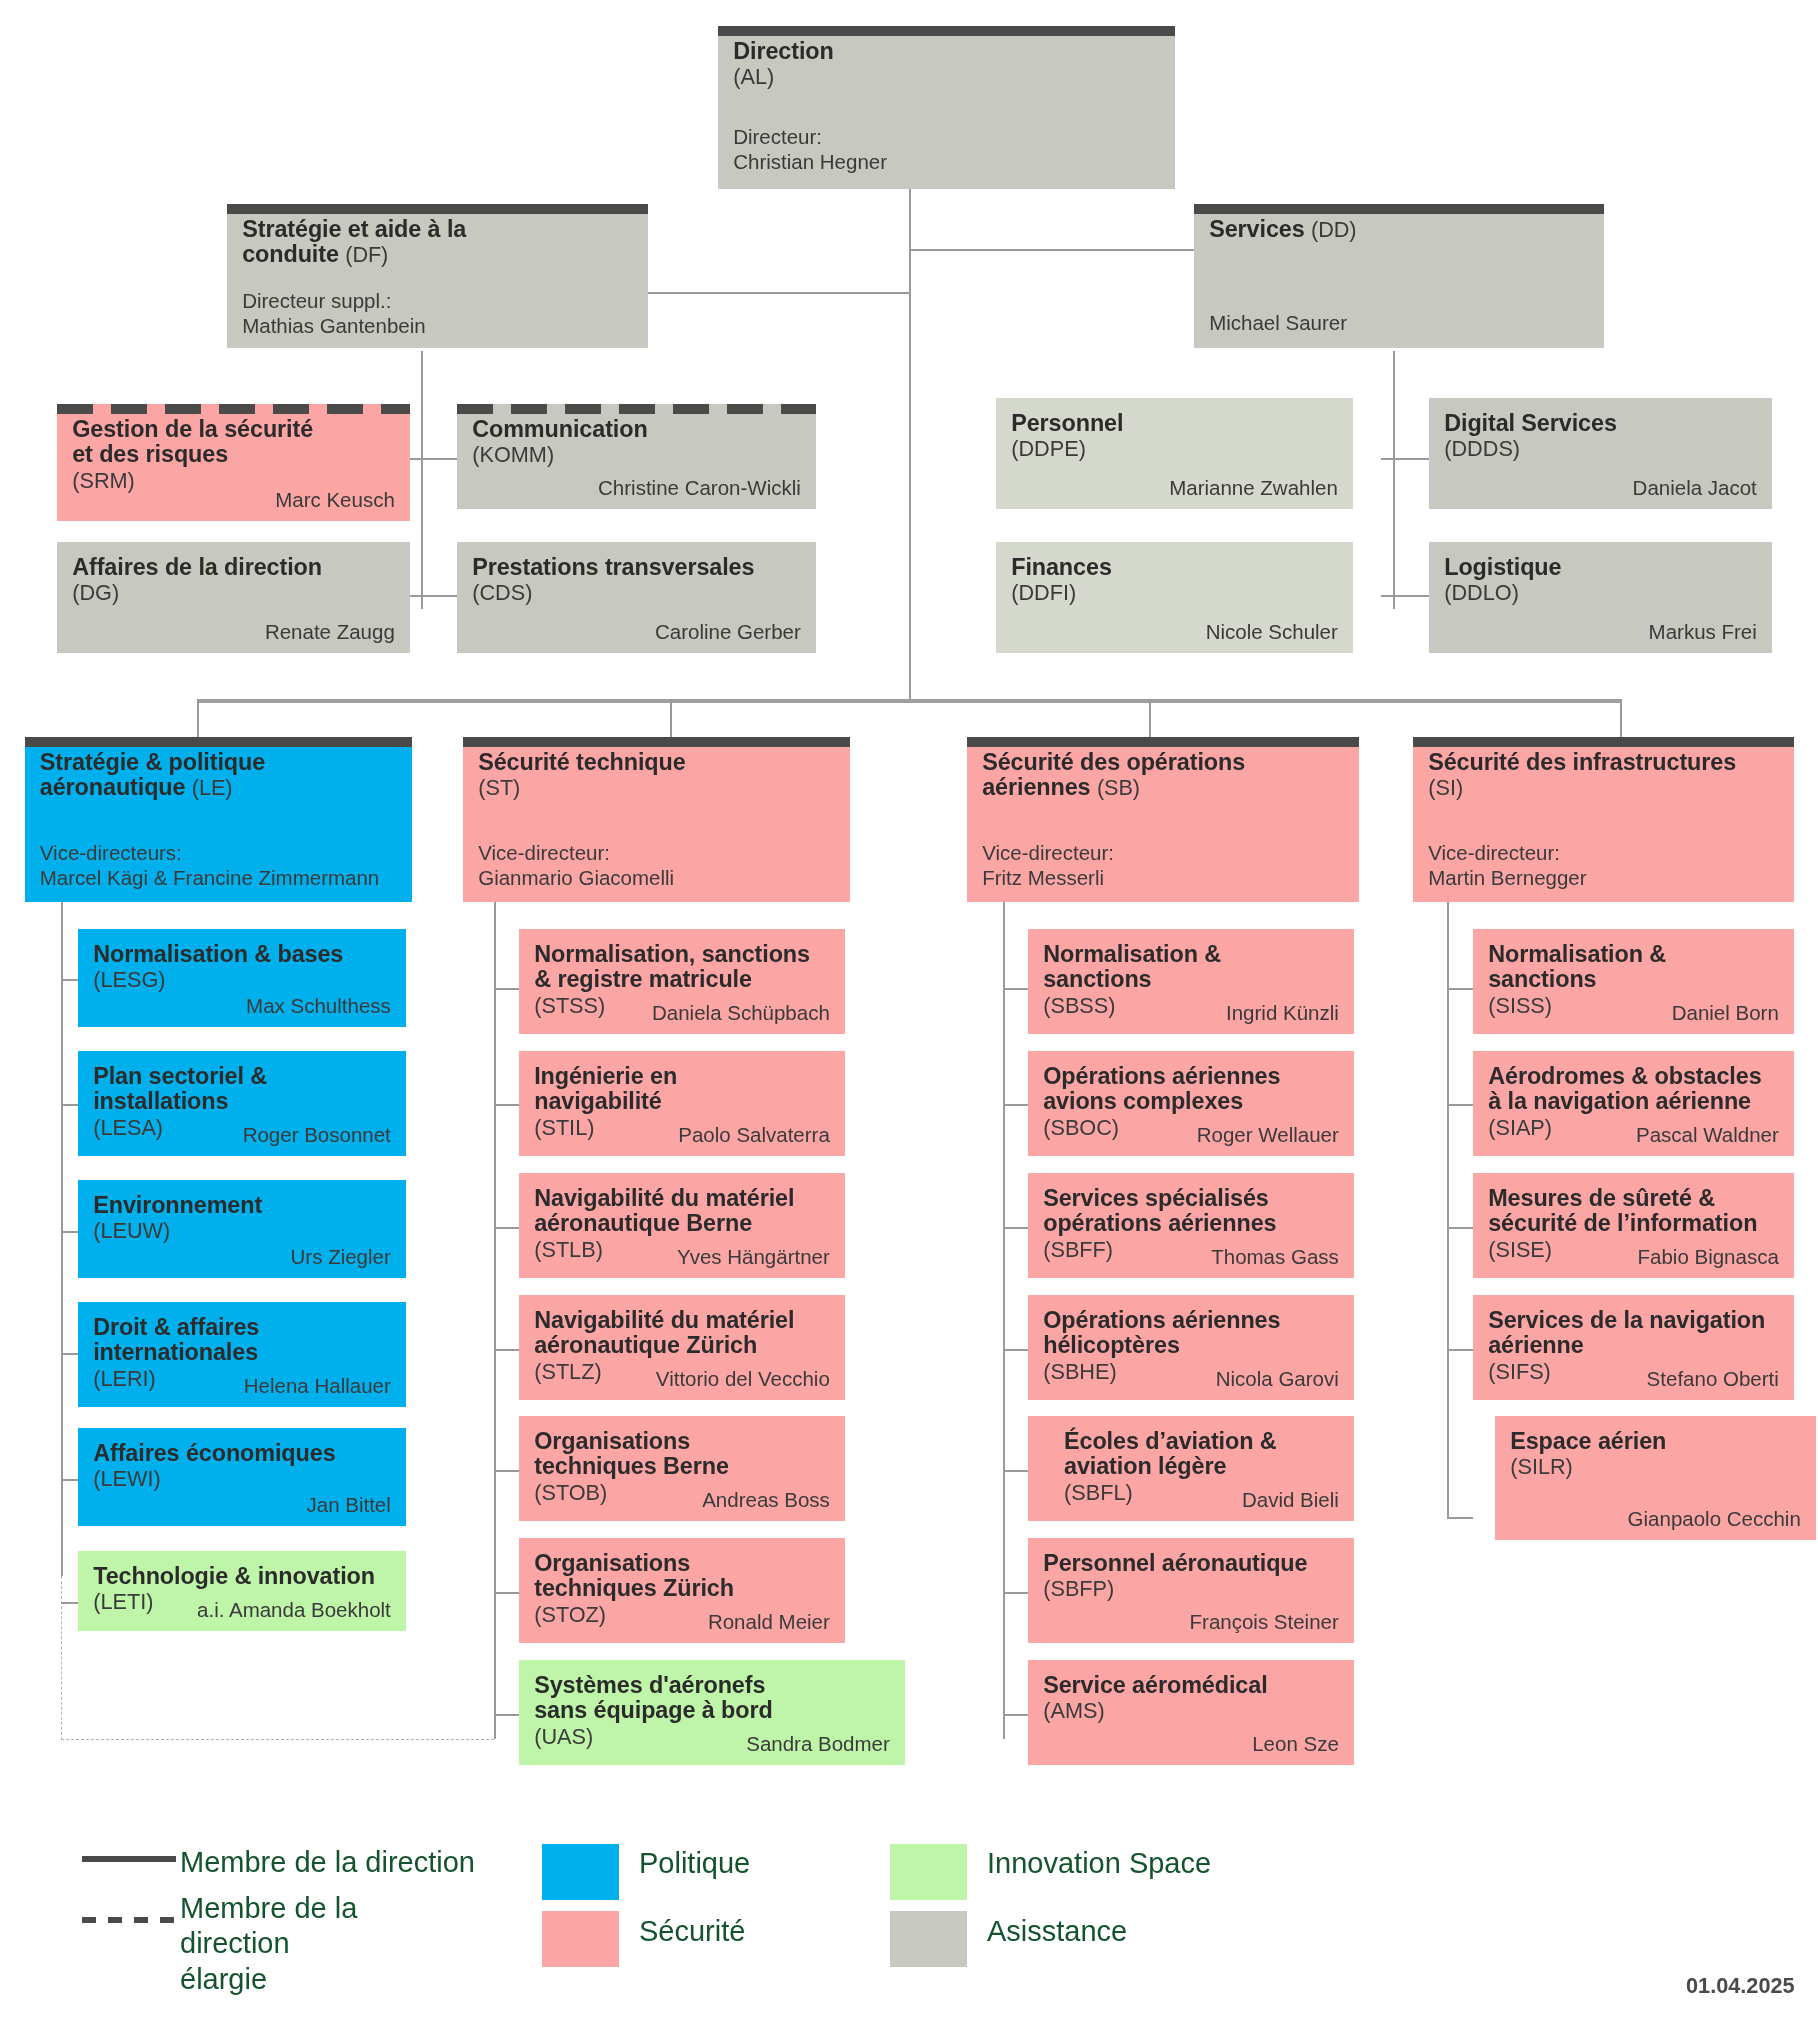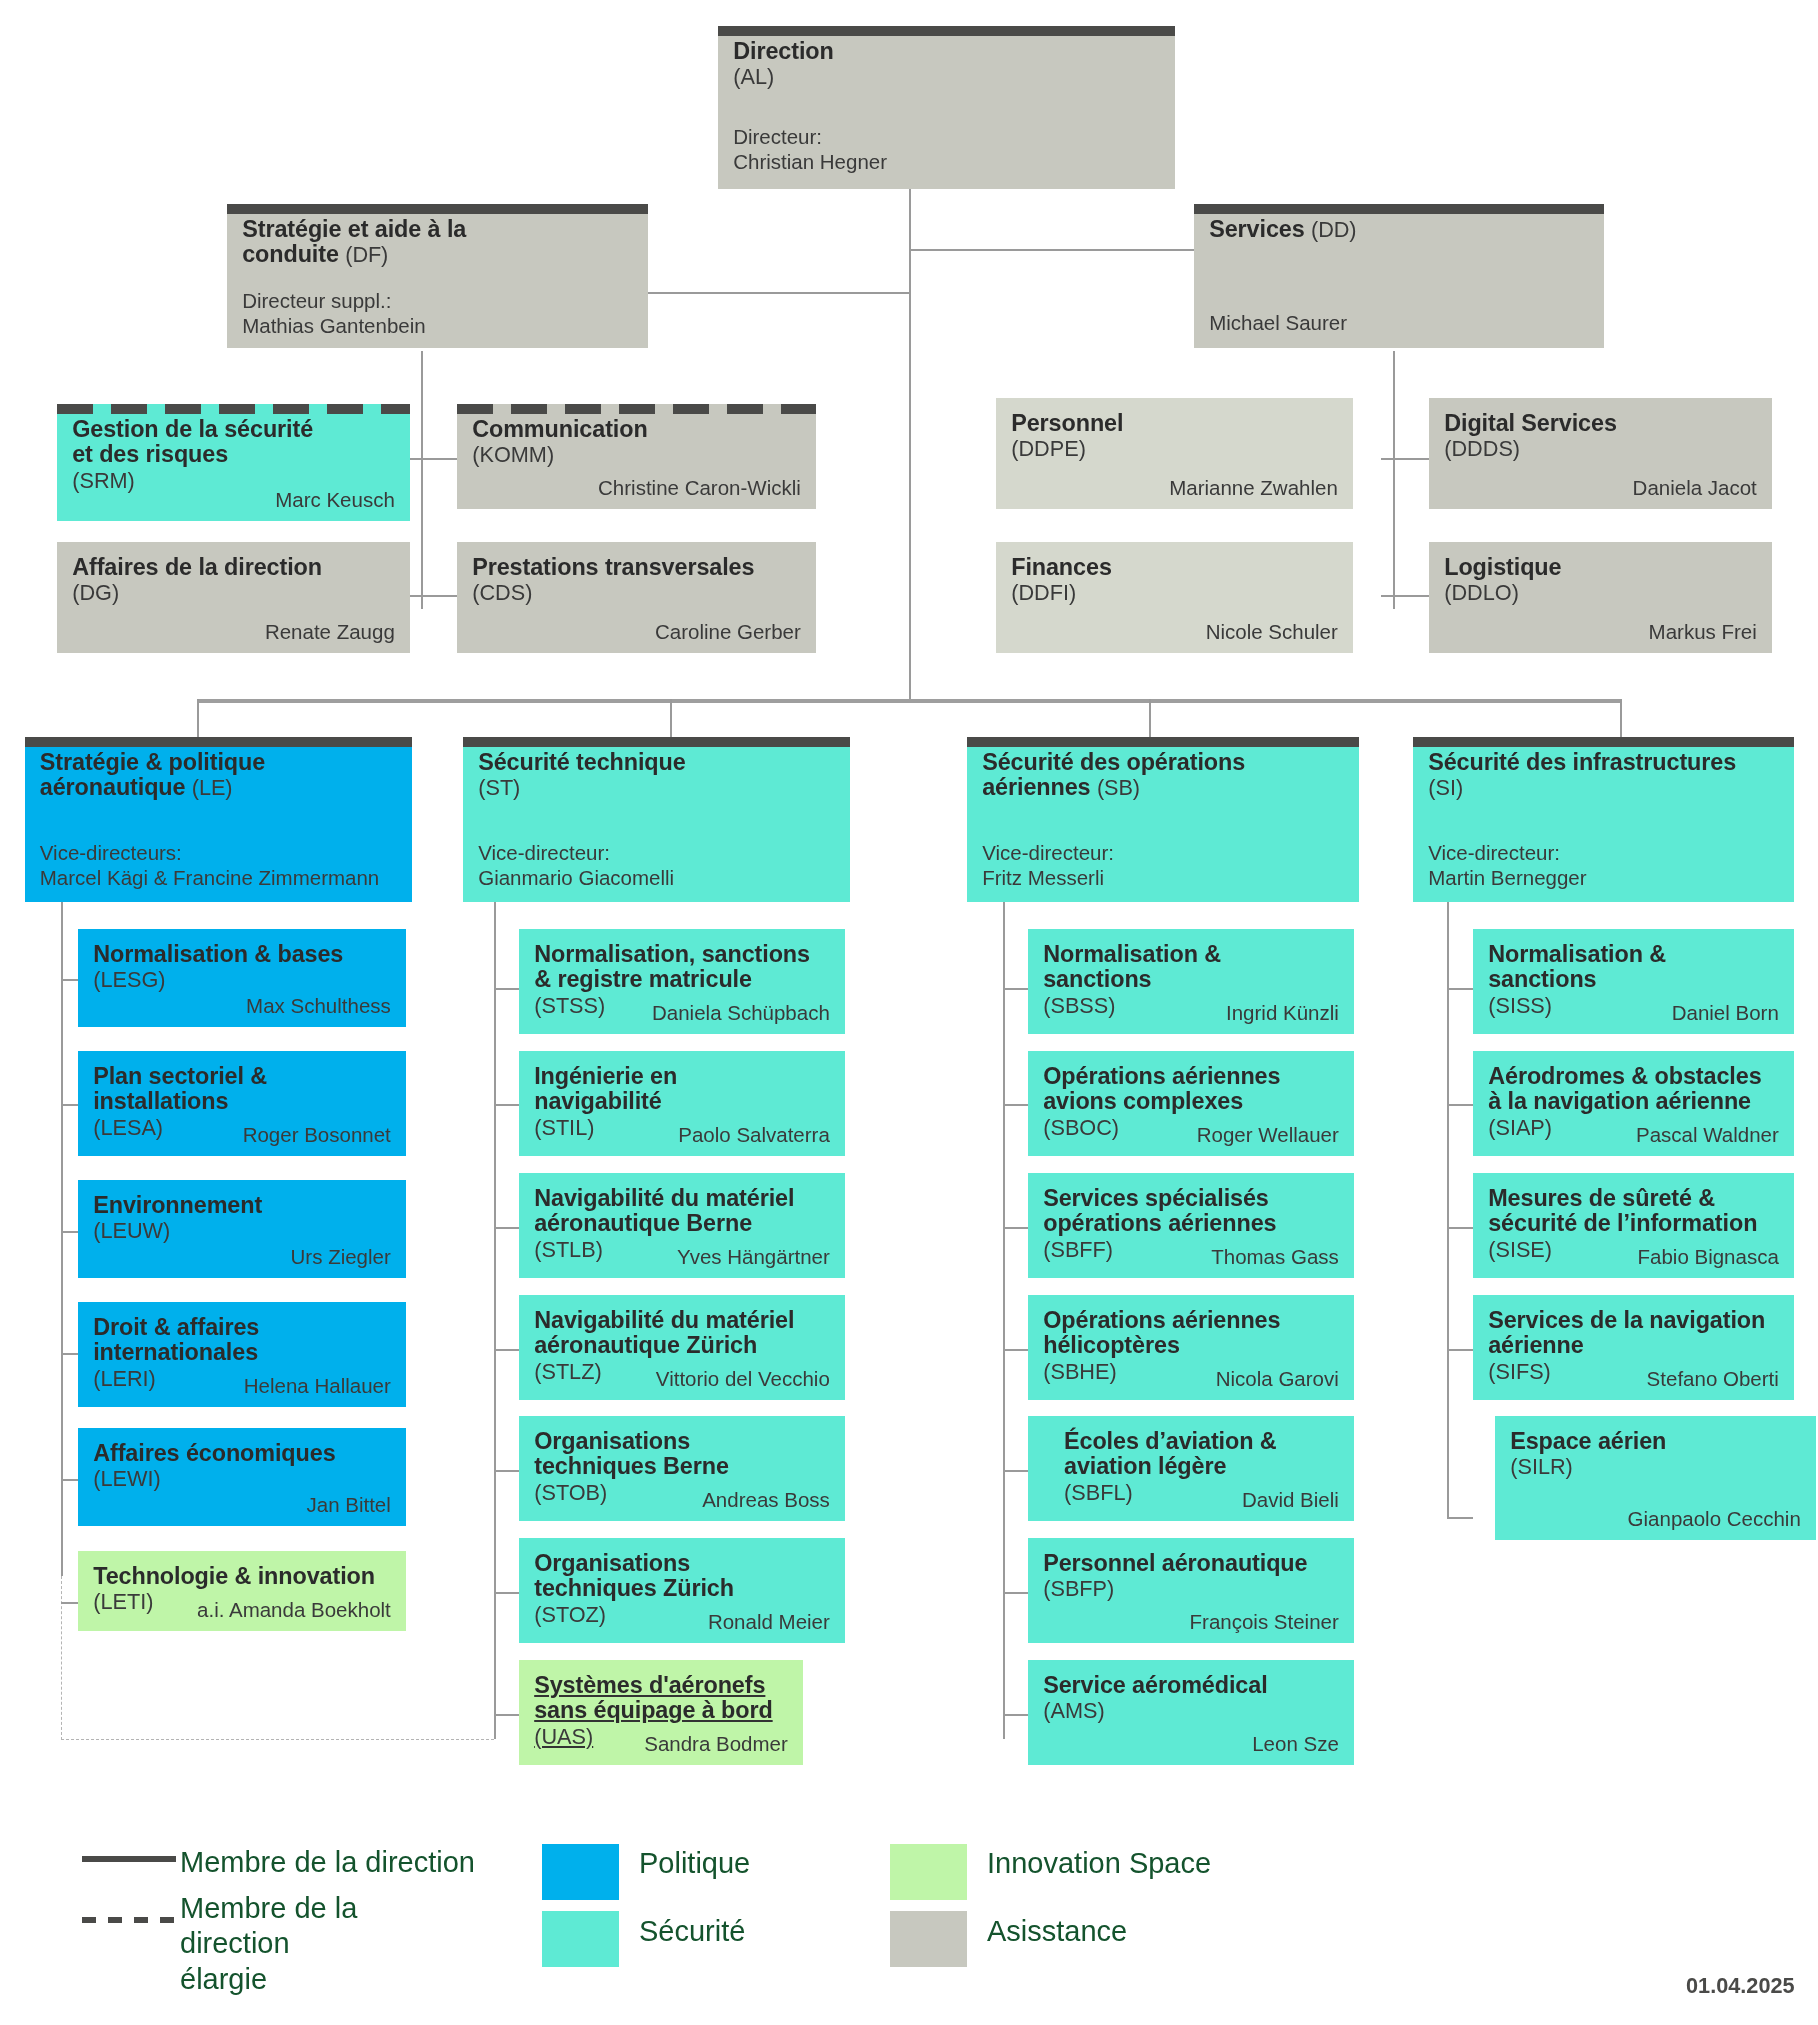--- a/index.html
+++ b/index.html
@@ -61,21 +61,21 @@
   .topbar-dashed::before{
     content:"";position:absolute;left:0;top:0;height:10px;width:100%;
     background-image:linear-gradient(to right,#4a4a48 0 36px,transparent 36px 54px);
     background-size:54px 10px;
     background-repeat:repeat-x;
   }
 
   
   .c-assist       {background:#c7c8bf;}
   .c-assist-light {background:#d5d8cd;}
-  .c-security     {background:#5eead4;}
+  .c-security     {background:#fca5a5;}
   .c-politics     {background:#00b0ec;}
   .c-innovation   {background:#bff5a8;}
 
   
   .ln{position:absolute;background:#9a9a9a;}
   .ln.v{width:1.8px;}
   .ln.h{height:1.8px;}
   .ln.thick{background:#9e9e9e;}
   .ln.dashv{
     width:0;border-left:1.8px dashed #b4b4b4;background:transparent;
@@ -313,21 +313,21 @@
 
   <div class="ln h" style="left:494px;top:1592px;width:24.6px;"></div>
   <div class="box c-security" style="left:519px;top:1538px;width:326px;height:105px;">
     <div class="ttl">Organisations</div>
     <div class="ttl">techniques Zürich</div>
     <div class="abbr">(STOZ)</div>
     <div class="person">Ronald Meier</div>
   </div>
 
   <div class="ln h" style="left:494px;top:1714px;width:24.6px;"></div>
-  <div class="box c-innovation" style="left:519px;top:1660px;width:284px;height:105px;text-decoration:underline;">
+  <div class="box c-innovation" style="left:519px;top:1660px;width:386px;height:105px;">
     <div class="ttl">Systèmes d'aéronefs</div>
     <div class="ttl">sans équipage à bord</div>
     <div class="abbr">(UAS)</div>
     <div class="person">Sandra Bodmer</div>
   </div>
 
   <div class="box c-security topbar-solid" style="left:967px;top:737px;width:392px;height:165px;">
     <div class="ttl">Sécurité des opérations</div>
     <div class="ttl">
       <span>aériennes</span>

